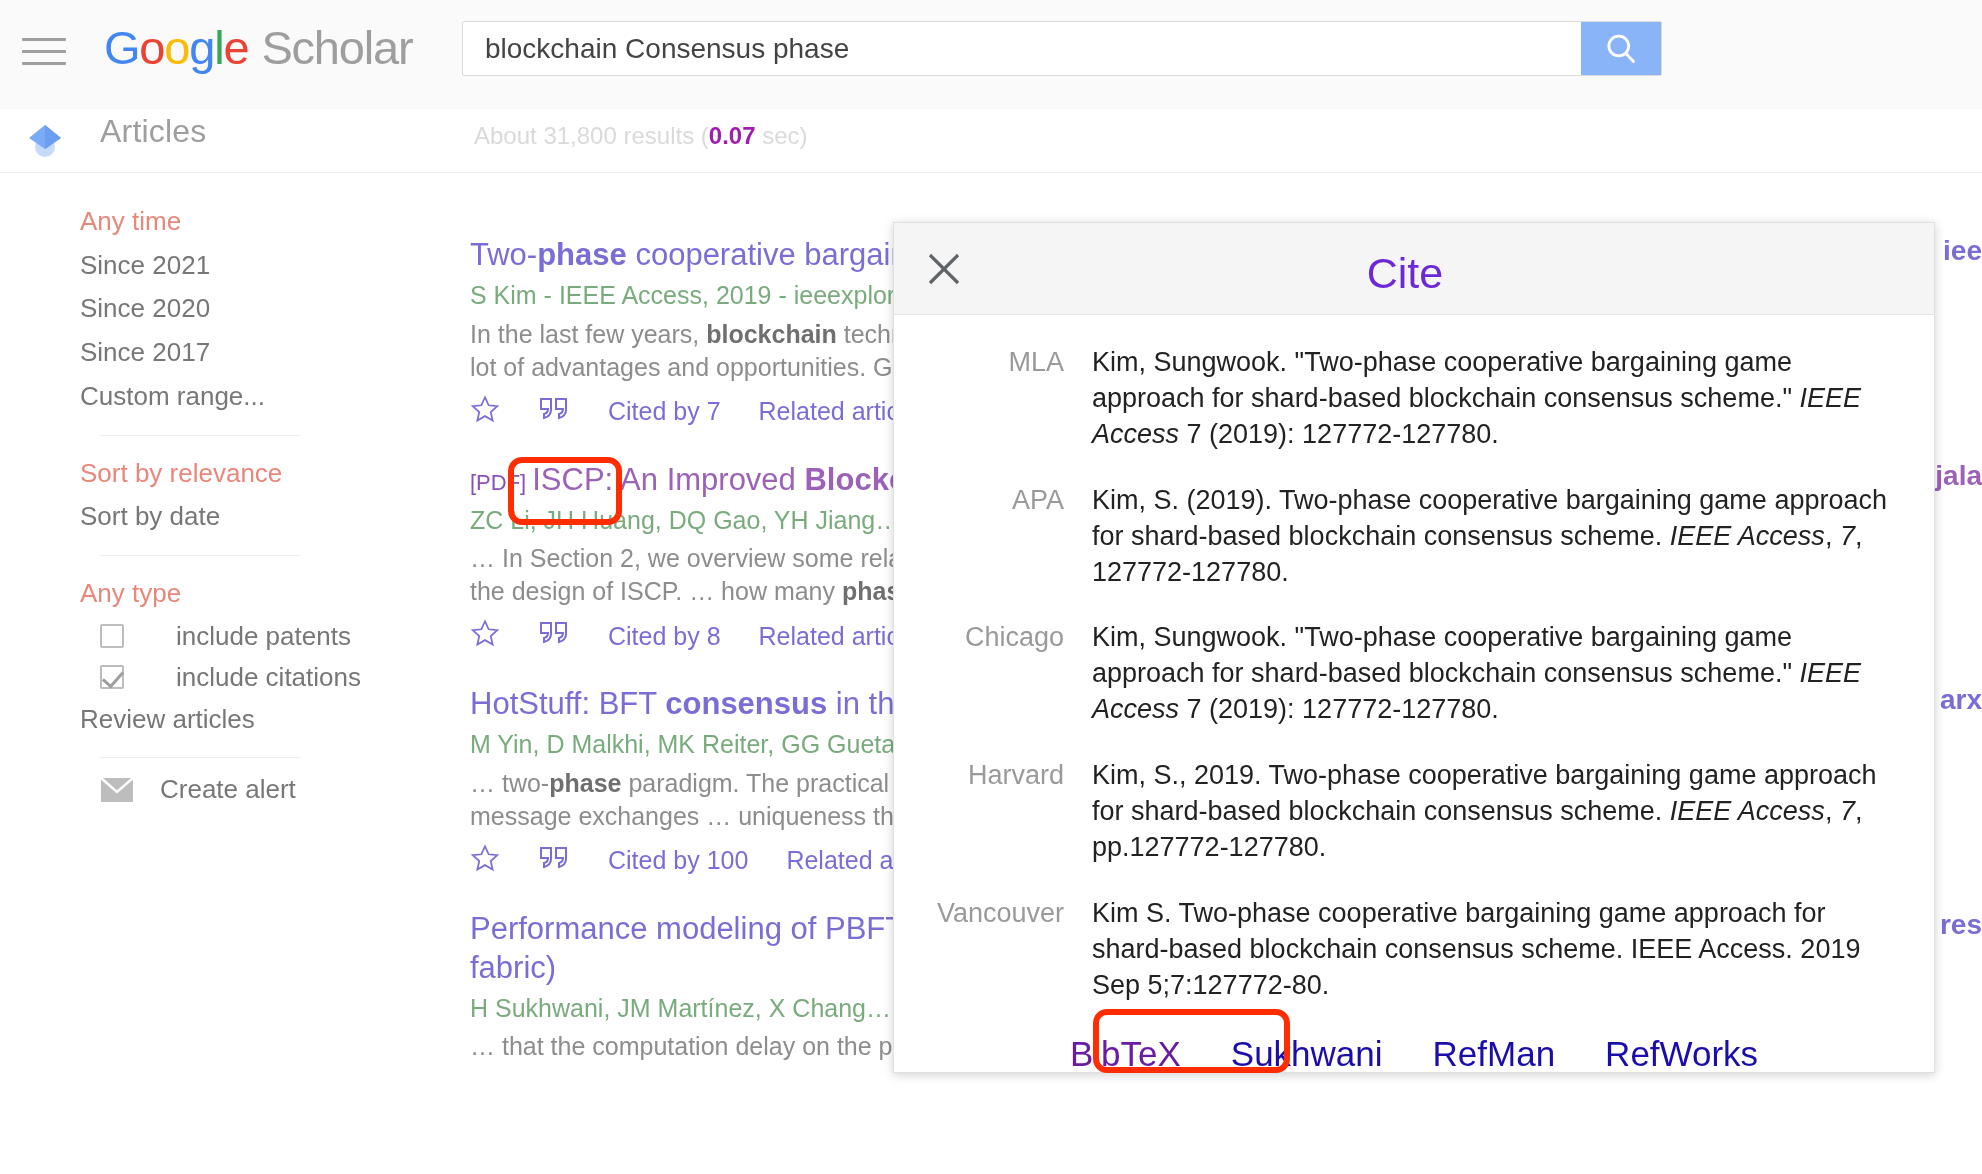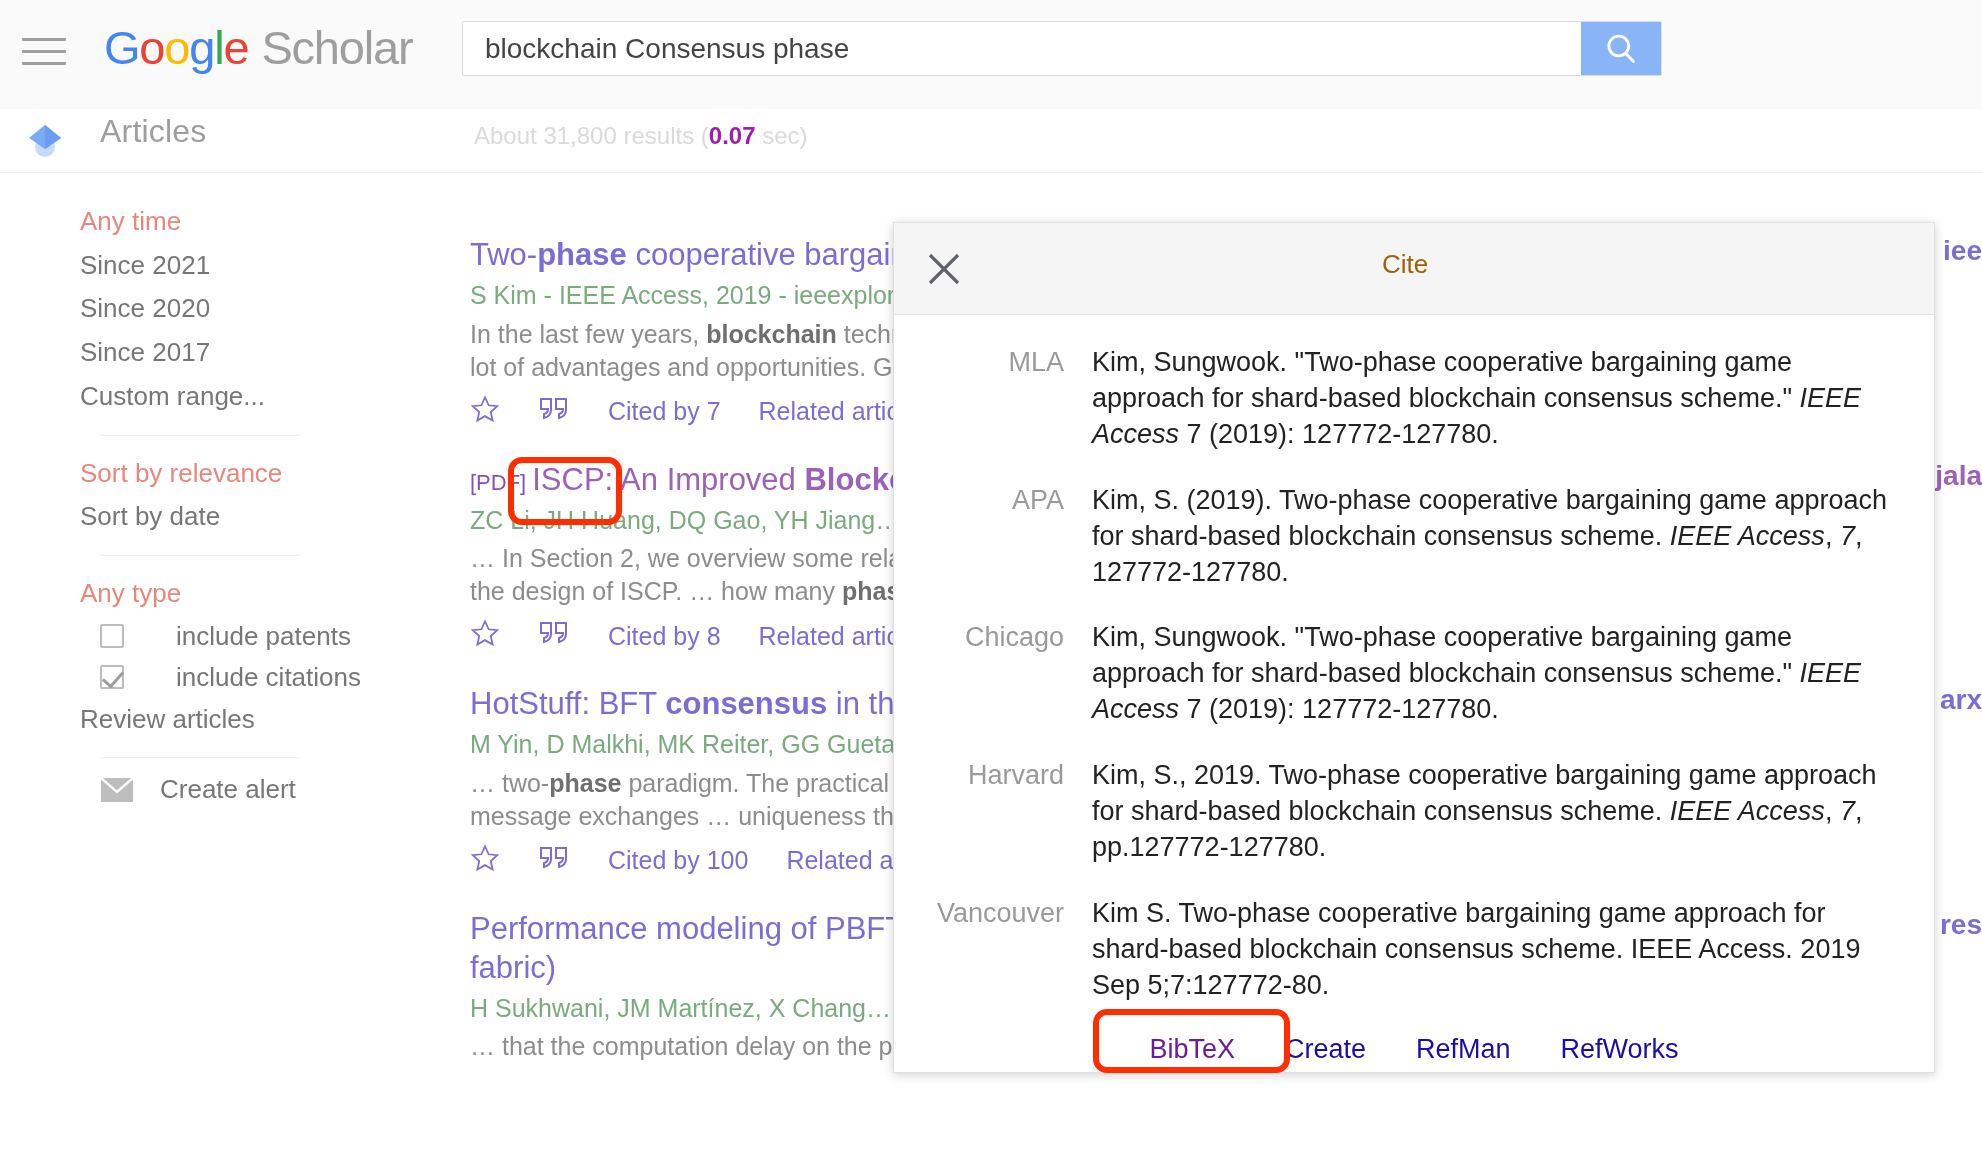--- a/index.html
+++ b/index.html
@@ -148,42 +148,42 @@
     border: 1px solid #e0e0e0;
     box-shadow: 0 2px 10px rgba(0,0,0,0.18);
     z-index: 50;
   }
   .dialog-head {
     position: relative; height: 92px; background: #f5f5f5;
     border-bottom: 1px solid #e4e4e4;
   }
   .dialog-title {
     position: absolute; left: 0; right: 18px; top: 26px;
-    text-align: center; font-size: 26px; color: #a16207;
+    text-align: center; font-size: 43px; color: #6d28d9;
   }
   .dialog-close {
     position: absolute; left: 26px; top: 22px;
     width: 48px; height: 48px; cursor: pointer;
   }
   .cite-body { padding: 30px 46px 0 26px; }
   .cite-row { display: flex; margin-bottom: 30px; }
   .cite-style {
     width: 172px; flex: none; text-align: right; padding-right: 28px;
     font-size: 27px; color: #9a9a9a; padding-top: 2px;
   }
   .cite-text {
     flex: 1; font-size: 27px; line-height: 1.33; color: #222;
   }
   .cite-text i { font-style: italic; }
   .exports {
     display: flex; justify-content: center; align-items: center;
     gap: 50px; margin-top: 16px;
   }
   .exports a {
-    font-size: 27px; color: #1a0dab; text-decoration: none; cursor: pointer;
+    font-size: 35px; color: #1a0dab; text-decoration: none; cursor: pointer;
   }
   .exports a.visited { color: #6a1ba0; }
 
   
   .hl {
     position: absolute; border: 6px solid #ff2d00; border-radius: 14px;
     background: transparent; pointer-events: none; z-index: 80;
   }
   #hl-quote { left: 508px; top: 457px; width: 114px; height: 68px; }
   #hl-bibtex { left: 1093px; top: 1009px; width: 197px; height: 64px; z-index: 90; }
@@ -353,21 +353,21 @@
           <div class="cite-style">Harvard</div>
           <div class="cite-text">Kim, S., 2019. Two-phase cooperative bargaining game approach for shard-based blockchain consensus scheme. <i>IEEE Access</i>, <i>7</i>, pp.127772-127780.</div>
         </div>
         <div class="cite-row">
           <div class="cite-style">Vancouver</div>
           <div class="cite-text">Kim S. Two-phase cooperative bargaining game approach for shard-based blockchain consensus scheme. IEEE Access. 2019 Sep 5;7:127772-80.</div>
         </div>
       </div>
     <div class="exports" id="cite-exports">
         <a class="visited">BibTeX</a>
-        <a>Create</a>
+        <a>Sukhwani</a>
         <a>RefMan</a>
         <a>RefWorks</a>
       </div>
   </div>
 
   <div class="hl" id="hl-quote"></div>
   <div class="hl" id="hl-bibtex"></div>
 
 </div>
 

